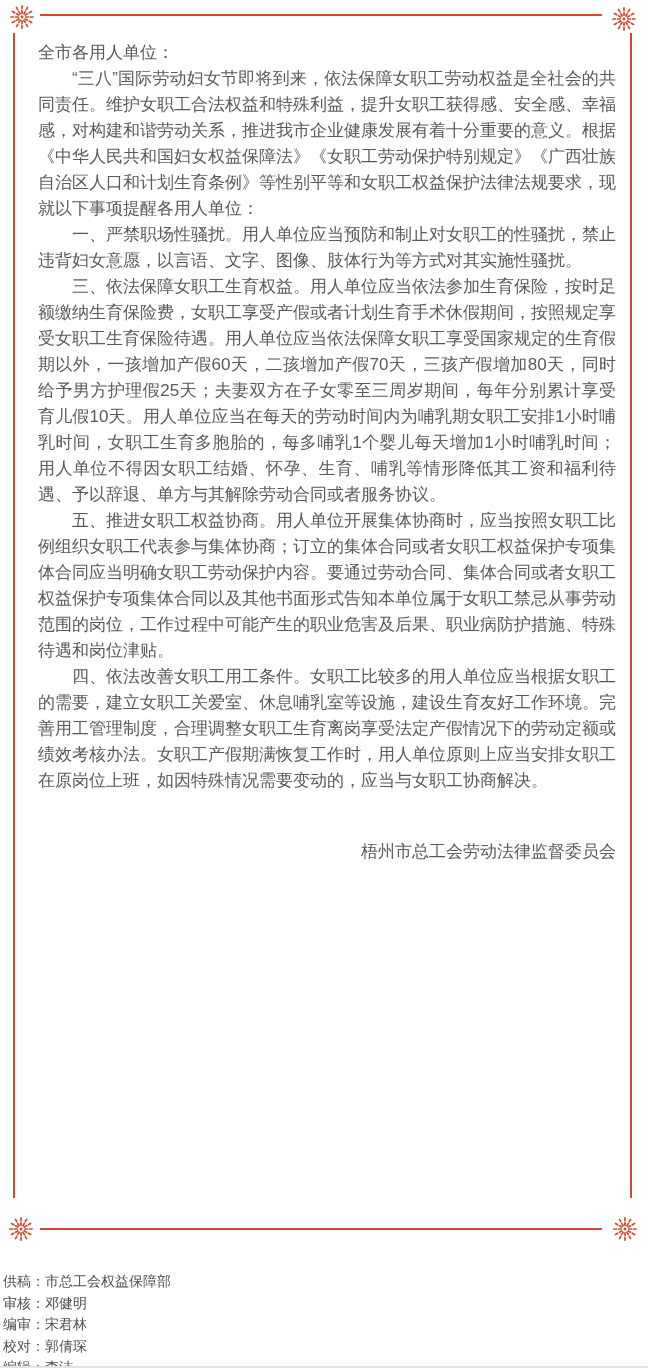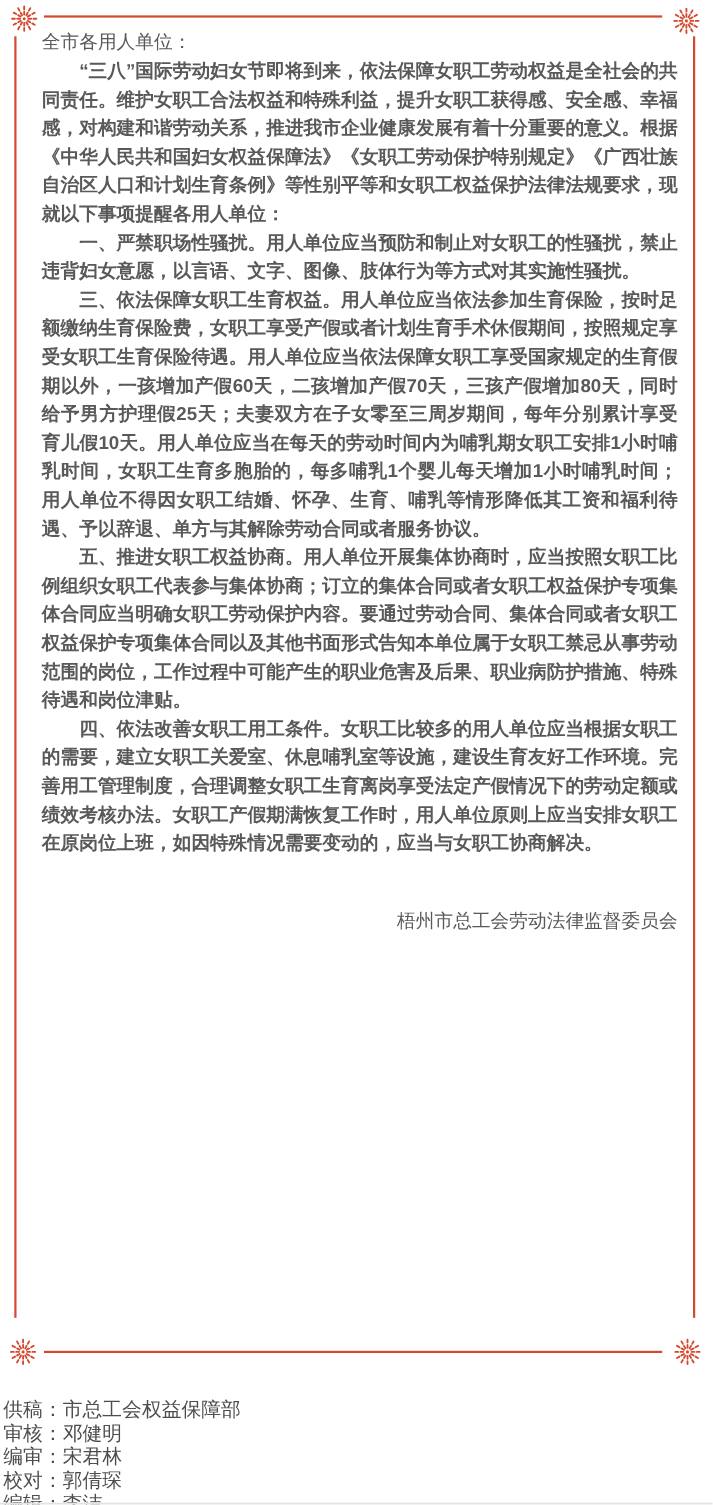--- a/index.html
+++ b/index.html
@@ -26,50 +26,50 @@
   .ornament{position:absolute;width:30px;height:30px;}
   .ornament svg{width:30px;height:30px;display:block;}
   .orn-tl{left:7px;top:2px;}
   .orn-tr{left:609px;top:4px;}
   .orn-bl{left:6px;top:1214px;}
   .orn-br{left:610px;top:1214px;}
   
   .content{
     position:absolute;
     left:38px;
-    top:26px;
+    top:40px;
     width:578px;
   }
   .para{
     margin:0;
     font-size:17px;
     line-height:26px;
     color:var(--body-text);
     text-align:justify;
     letter-spacing:0;
   }
-  .indent{text-indent:2em;font-weight:bold;}
+  .indent{text-indent:2em;}
   .signature{margin-top:44px;}
   .sig-line{
     margin:0;
     font-size:17px;
     line-height:28px;
     color:var(--body-text);
     text-align:right;
   }
   .sig-date{text-indent:6em;}
   
   .credits{
     position:absolute;
     left:3px;
     top:1271px;
   }
   .credit-line{
     margin:0;
-    font-size:18px;
+    font-size:14px;
     line-height:21.5px;
     color:var(--credits-text);
   }
   .bottom-divider{
     position:absolute;
     left:0;
     bottom:0;
     width:100%;
     height:2px;
     background:#e3e3e3;

